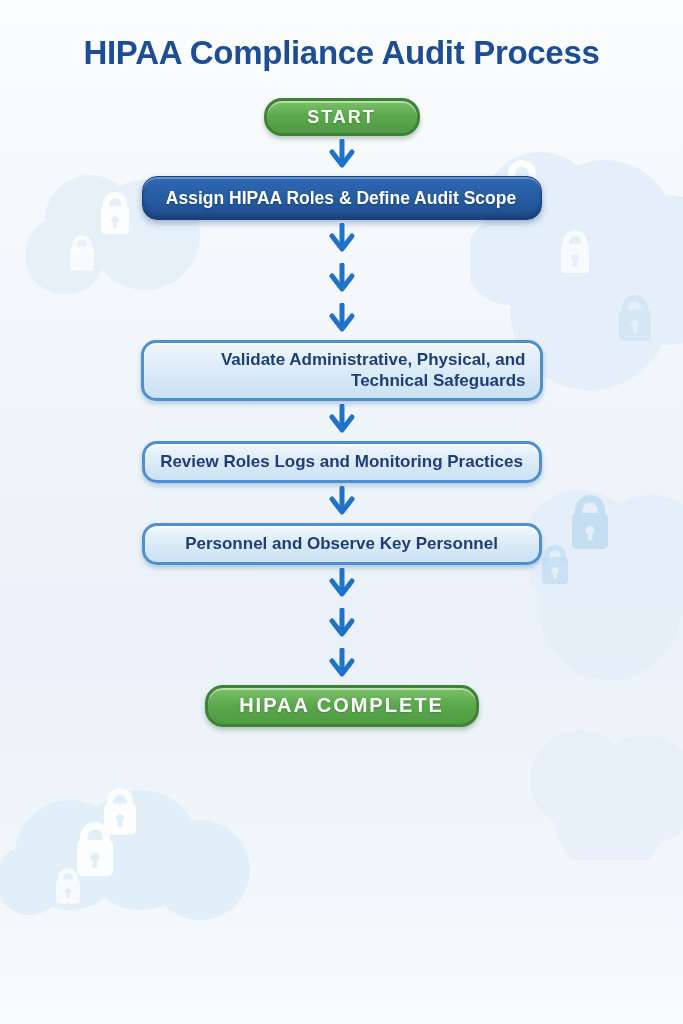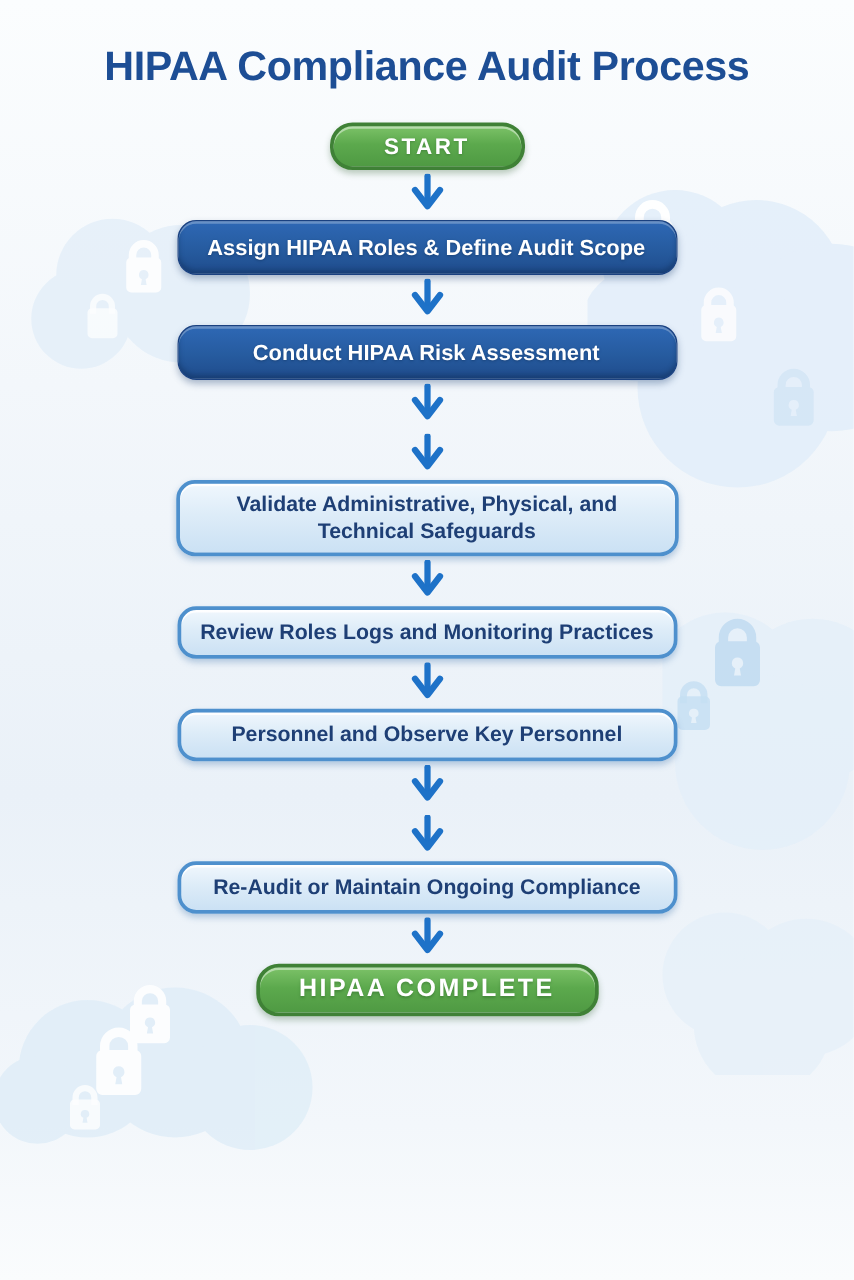--- a/index.html
+++ b/index.html
@@ -158,36 +158,33 @@
 
     <div class="box dark">
       <span>Assign HIPAA Roles &amp; Define Audit Scope</span>
     </div>
 
     <svg class="arrow" width="36" height="34" viewBox="0 0 36 34">
       <line x1="18" y1="2" x2="18" y2="20"></line>
         <path d="M8 13 L18 26 L28 13"></path>
     </svg>
 
-    <div class="box dark">
-      <span>Conduct HIPAA Risk Assessment</span>
-    </div>
-
-    <svg class="arrow" width="36" height="34" viewBox="0 0 36 34">
-      <line x1="18" y1="2" x2="18" y2="20"></line>
-        <path d="M8 13 L18 26 L28 13"></path>
-    </svg>
-
-
-    <svg class="arrow" width="36" height="34" viewBox="0 0 36 34">
-      <line x1="18" y1="2" x2="18" y2="20"></line>
-        <path d="M8 13 L18 26 L28 13"></path>
-    </svg>
-
-    <div class="box light twoline" style="width:402px;">
+
+    <svg class="arrow" width="36" height="34" viewBox="0 0 36 34">
+      <line x1="18" y1="2" x2="18" y2="20"></line>
+        <path d="M8 13 L18 26 L28 13"></path>
+    </svg>
+
+
+    <svg class="arrow" width="36" height="34" viewBox="0 0 36 34">
+      <line x1="18" y1="2" x2="18" y2="20"></line>
+        <path d="M8 13 L18 26 L28 13"></path>
+    </svg>
+
+    <div class="box light twoline" style="width:402px;text-align:right;">
       <span style="max-width:372px;display:inline-block;">Validate Administrative, Physical, and Technical Safeguards</span>
     </div>
 
     <svg class="arrow" width="36" height="34" viewBox="0 0 36 34">
       <line x1="18" y1="2" x2="18" y2="20"></line>
         <path d="M8 13 L18 26 L28 13"></path>
     </svg>
 
     <div class="box light">
       <span>Review Roles Logs and Monitoring Practices</span>
@@ -206,23 +203,20 @@
       <line x1="18" y1="2" x2="18" y2="20"></line>
         <path d="M8 13 L18 26 L28 13"></path>
     </svg>
 
 
     <svg class="arrow" width="36" height="34" viewBox="0 0 36 34">
       <line x1="18" y1="2" x2="18" y2="20"></line>
         <path d="M8 13 L18 26 L28 13"></path>
     </svg>
 
-    <div class="box light">
-      <span>Re-Audit or Maintain Ongoing Compliance</span>
-    </div>
 
     <svg class="arrow" width="36" height="34" viewBox="0 0 36 34">
       <line x1="18" y1="2" x2="18" y2="20"></line>
         <path d="M8 13 L18 26 L28 13"></path>
     </svg>
 
     <div class="pill end">
       <span>HIPAA COMPLETE</span>
     </div>
 

